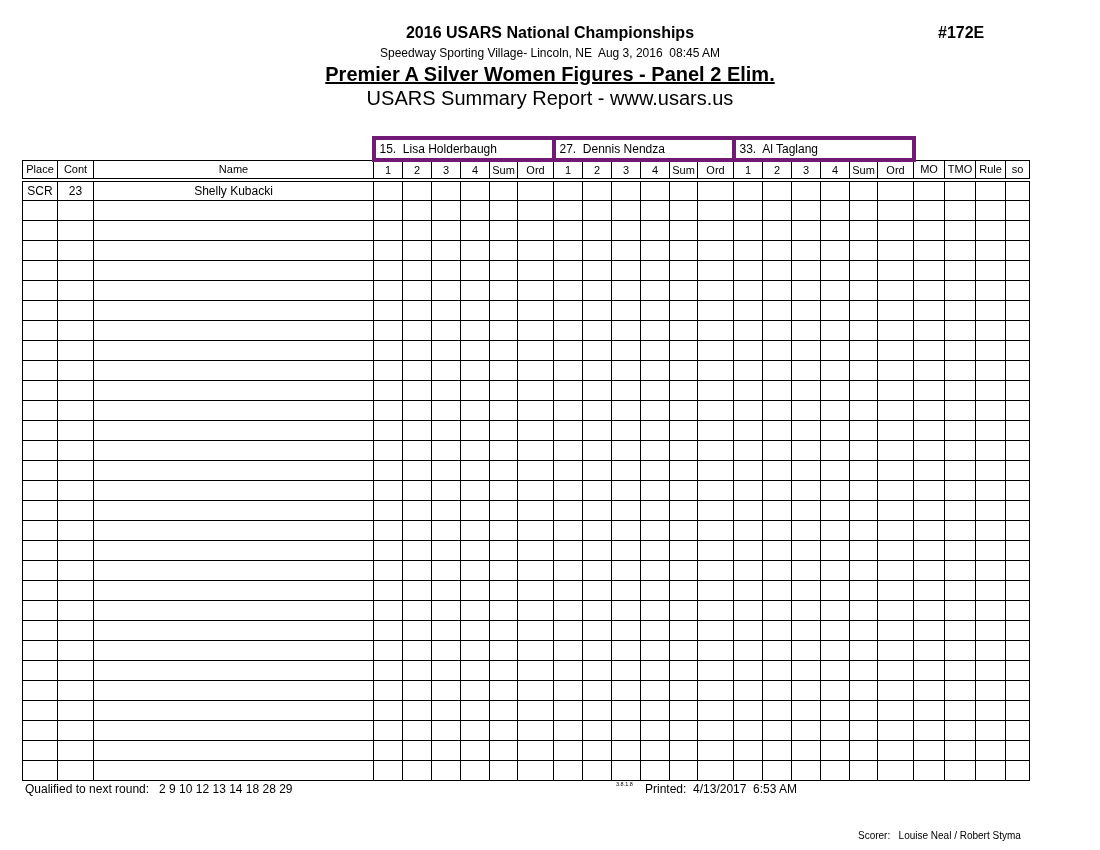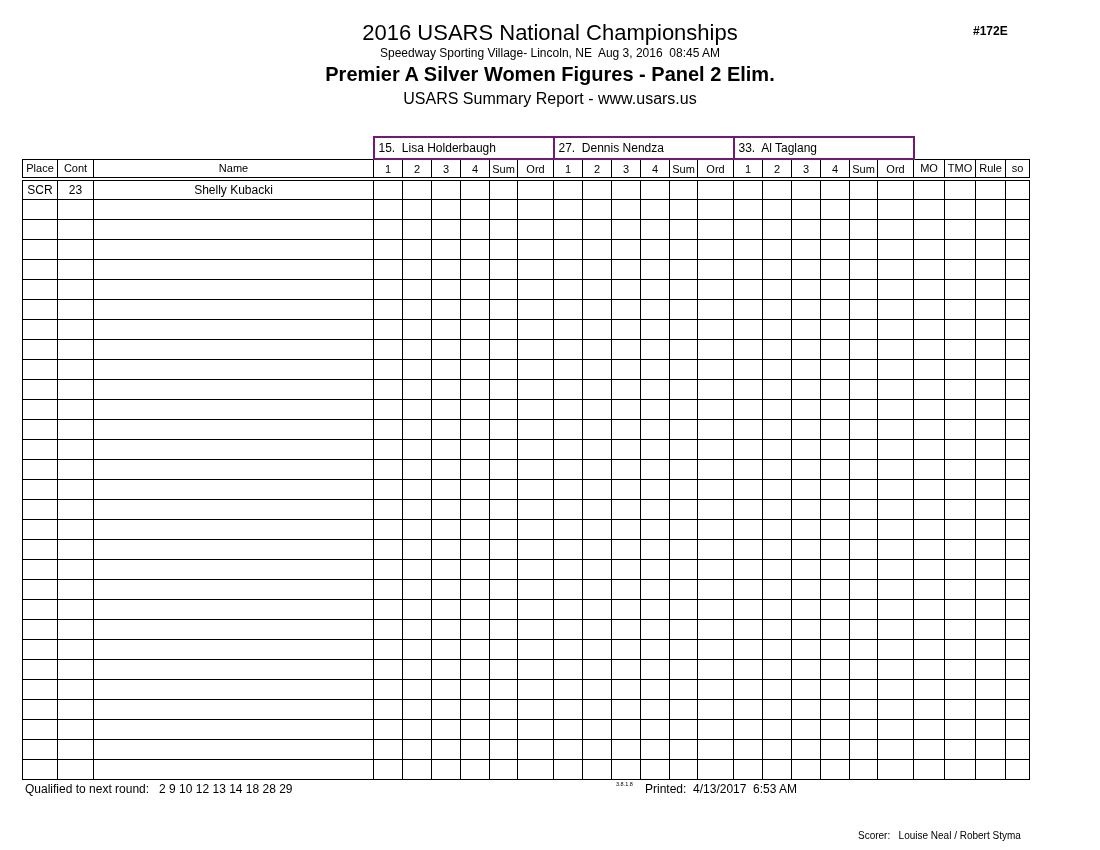--- a/index.html
+++ b/index.html
@@ -4,40 +4,40 @@
 <style>
   html,body { margin:0; padding:0; }
   body {
     width:1100px; height:850px; background:#ffffff; color:#000000;
     font-family:"Liberation Sans", sans-serif; position:relative; overflow:hidden;
   }
 
   
   .req-block { position:absolute; left:24px; top:20px; font-size:12px; line-height:15.2px; white-space:pre; }
   .title-block { position:absolute; left:0; top:22px; width:1100px; text-align:center; }
-  .t1 { font-size:22px; font-weight:normal; line-height:21px; }
+  .t1 { font-size:16px; font-weight:bold; line-height:21px; }
   .t2 { font-size:12px; line-height:20px; white-space:pre; }
-  .t3 { font-size:20px; font-weight:bold; line-height:23px; }
-  .t4 { font-size:16px; line-height:25px; }
-  .report-number { position:absolute; left:973px; top:24px; font-size:12px; font-weight:bold; }
+  .t3 { font-size:20px; font-weight:bold; line-height:23px;text-decoration:underline; }
+  .t4 { font-size:20px; line-height:25px; }
+  .report-number { position:absolute; left:938px; top:24px; font-size:16px; font-weight:bold; }
 
   
   table.score {
     position:absolute; left:22px; top:136px;
     border-collapse:collapse; table-layout:fixed;
   }
   table.score td {
     border:1px solid #000; padding:0; margin:0;
     font-size:12px; text-align:center; vertical-align:middle;
     overflow:hidden; white-space:nowrap;
   }
   tr.judge-row { height:22px; }
   tr.judge-row td.spacer { border:none; }
   tr.judge-row td.judge-box {
-    border:2px solid #701a75; text-align:left; padding-left:4px;
+    border:4px solid #701a75; text-align:left; padding-left:4px;
     font-size:12px; white-space:pre;
   }
   tr.header-row { height:20px;border-radius:10px; }
   tr.header-row td { font-size:11px; border-bottom:4px double #000; }
   tr.body-row { height:20px; }
   td.ord { border-left:5px solid #000; border-right:5px solid #000; }
   td.al { text-align:left; padding-left:8px; }
 
   
   .footer-qualified { position:absolute; left:25px; top:782px; font-size:12px; white-space:pre; }

